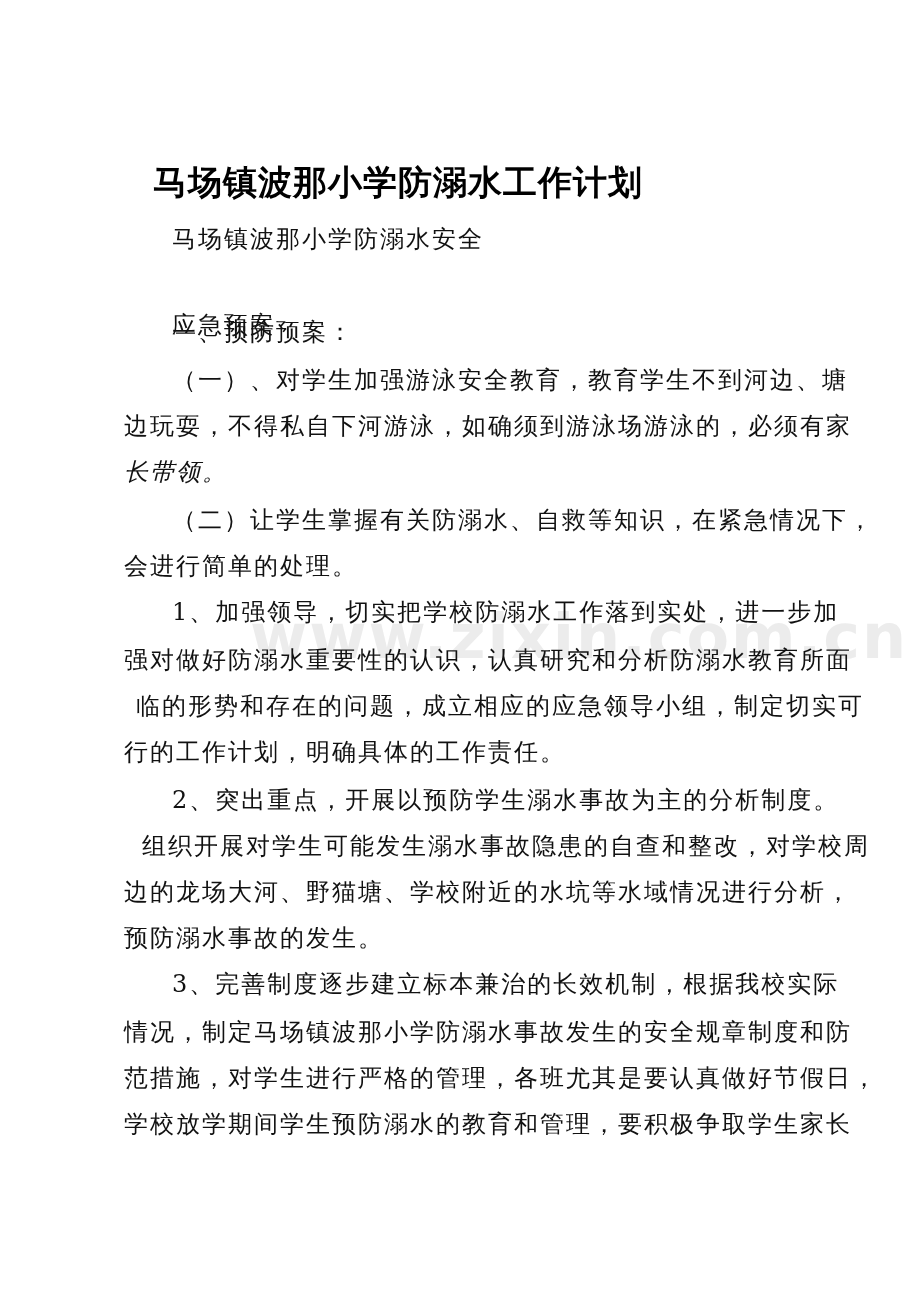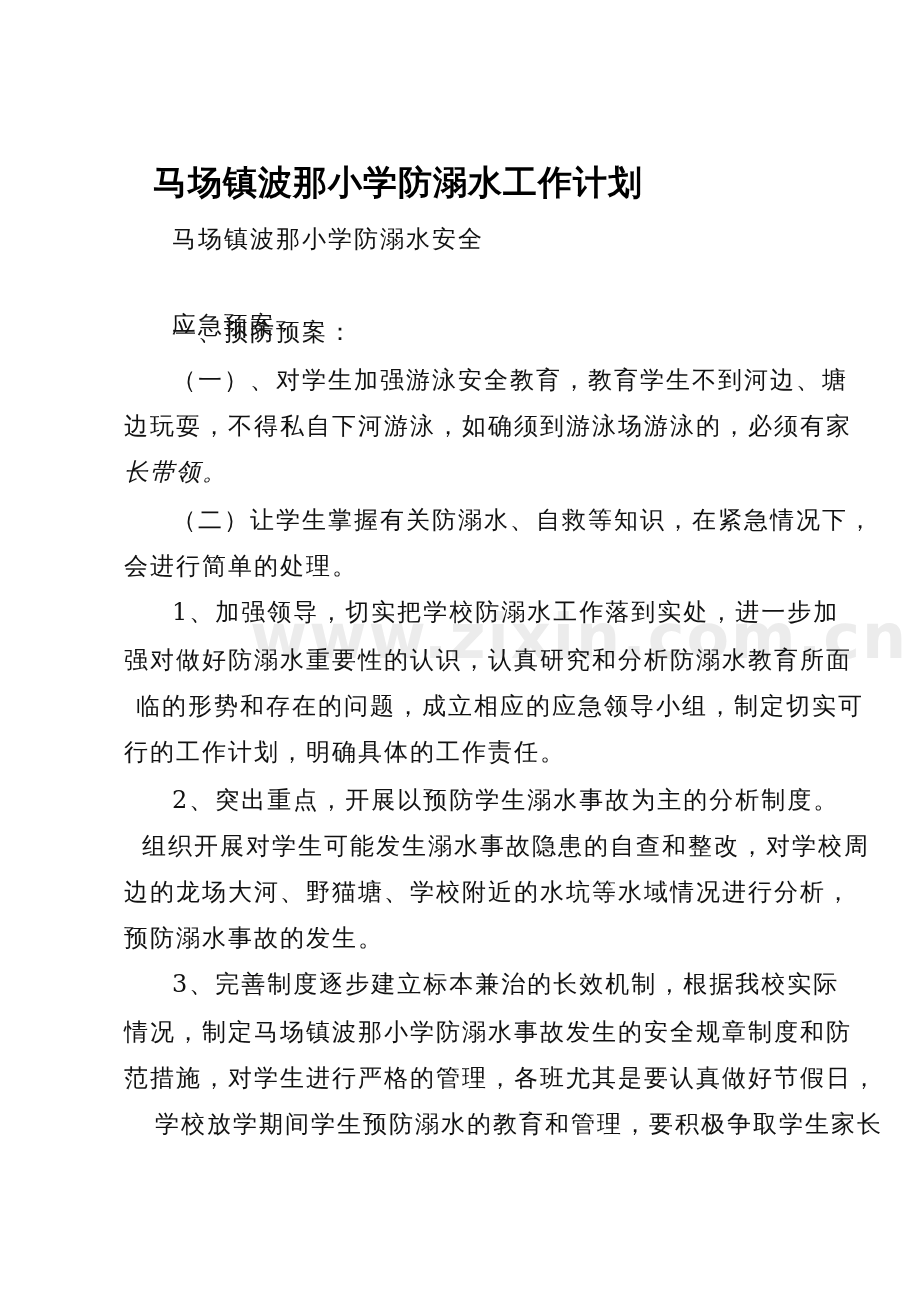--- a/index.html
+++ b/index.html
@@ -34,15 +34,15 @@
       <div class="line" style="left: 124px; top: 646px;">强对做好防溺水重要性的认识，认真研究和分析防溺水教育所面</div>
       <div class="line" style="left: 136px; top: 692px; text-align: center;">临的形势和存在的问题，成立相应的应急领导小组，制定切实可</div>
       <div class="line" style="left: 124px; top: 738px;">行的工作计划，明确具体的工作责任。</div>
       <div class="line" style="left: 172px; top: 786px;">2、突出重点，开展以预防学生溺水事故为主的分析制度。</div>
       <div class="line" style="left: 124px; top: 832px; margin-left: 18px;">组织开展对学生可能发生溺水事故隐患的自查和整改，对学校周</div>
       <div class="line" style="left: 124px; top: 878px;">边的龙场大河、野猫塘、学校附近的水坑等水域情况进行分析，</div>
       <div class="line" style="left: 124px; top: 924px;">预防溺水事故的发生。</div>
       <div class="line" style="left: 172px; top: 970px;">3、完善制度逐步建立标本兼治的长效机制，根据我校实际</div>
       <div class="line" style="left: 124px; top: 1018px;">情况，制定马场镇波那小学防溺水事故发生的安全规章制度和防</div>
       <div class="line" style="left: 124px; top: 1064px;">范措施，对学生进行严格的管理，各班尤其是要认真做好节假日，</div>
-      <div class="line" style="left: 124px; top: 1110px; margin-left: 31px;">学校放学期间学生预防溺水的教育和管理，要积极争取学生家长</div>
+      <div class="line" style="left: 124px; top: 1110px;">学校放学期间学生预防溺水的教育和管理，要积极争取学生家长</div>
     </div>
 </div>
 
 </body></html>

